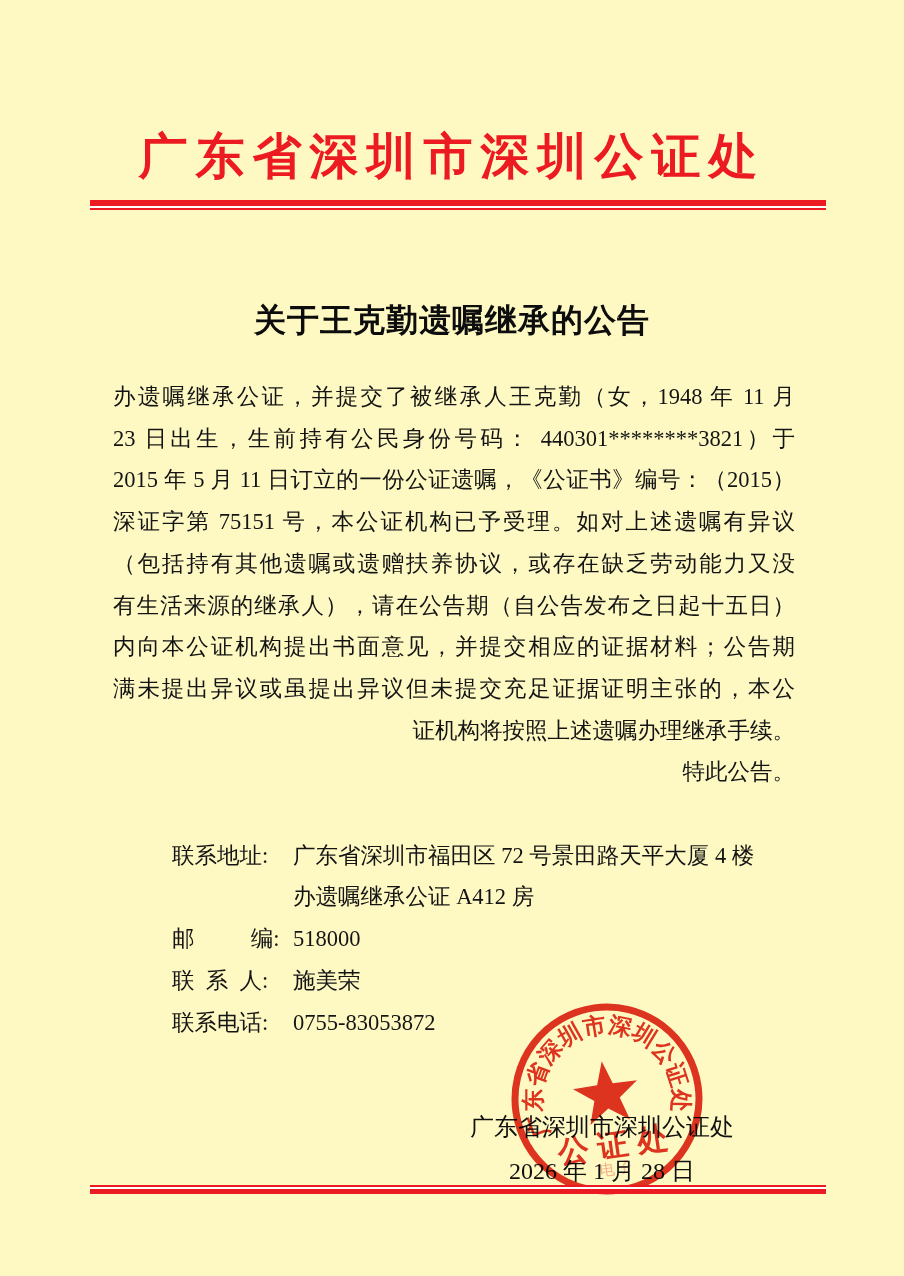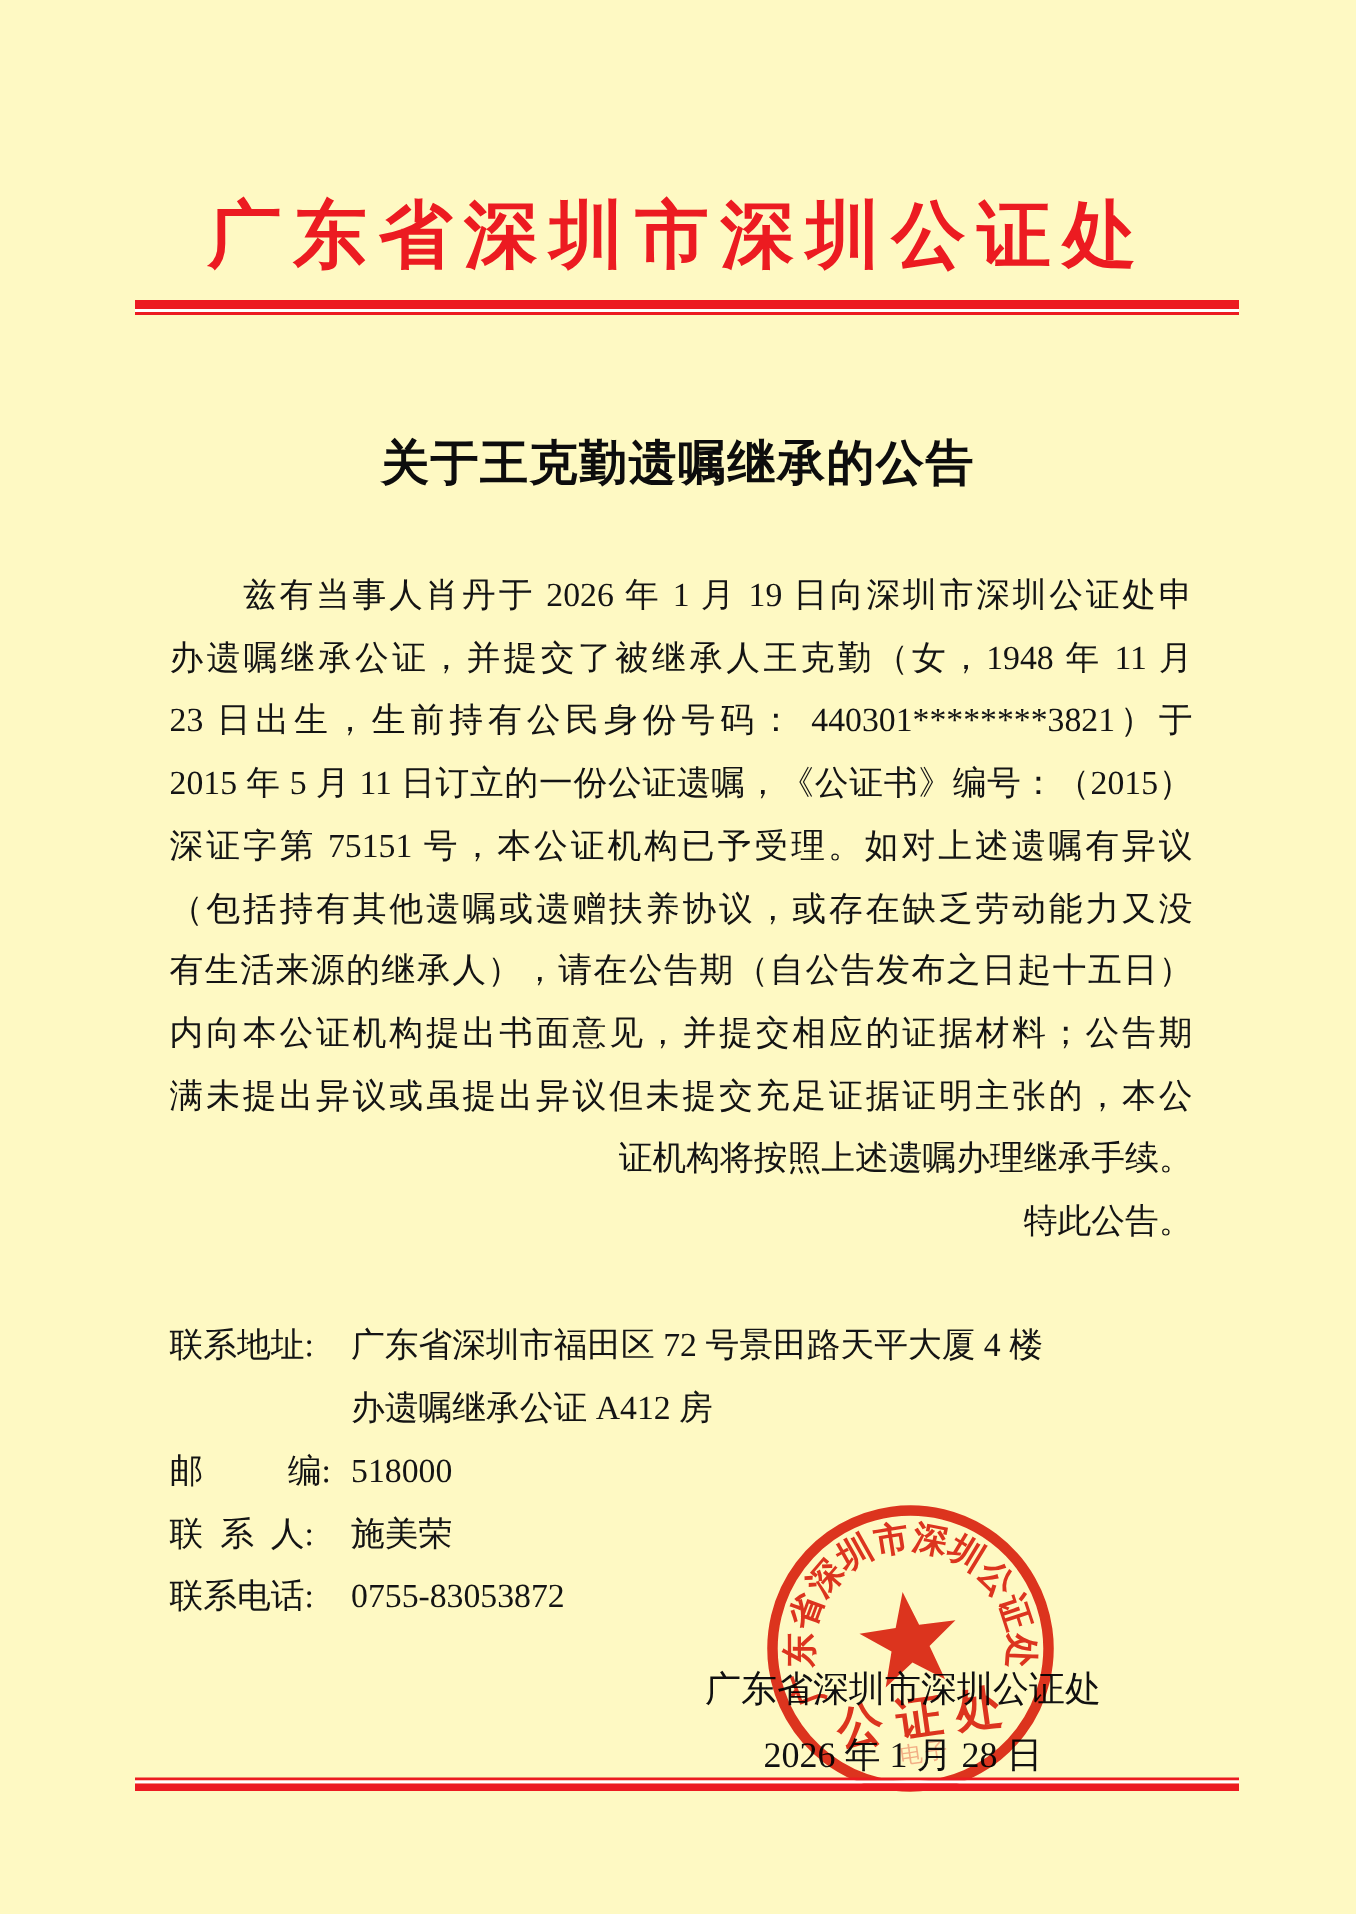--- a/index.html
+++ b/index.html
@@ -22,34 +22,34 @@
   }
   .rule{position:absolute;left:90px;width:736px;}
   .rule-top{top:200px;}
   .rule-bottom{top:1185px;}
   .rule .bar-thick{height:6px;background:var(--accent);}
   .rule .bar-thin{height:2px;background:var(--accent);}
   .rule .bar-gap{height:2px;background:#fff;}
   
   .doc-title{
     position:absolute;top:287px;left:0;right:0;
-    margin:0;text-align:center;
+    margin:12px;text-align:center;
     font-size:32px;font-weight:bold;letter-spacing:1px;
     color:#0d0d0d;white-space:nowrap;
   }
   
   .body-block{
     position:absolute;top:376px;left:113px;width:682px;
     font-size:22.5px;line-height:41.7px;color:#141414;
   }
   .jline{text-align:justify;text-align-last:justify;text-justify:inter-character;}
   .plain{text-align:right;}
   .indent{text-indent:49px;}
   .spacer{height:41.7px;}
-  .contact-row{white-space:nowrap;}
+  .contact-row{margin-left:59px;white-space:nowrap;}
   .clabel{display:inline-block;width:121px;}
   
   .signature{
     position:absolute;top:1106px;left:402px;width:400px;
     text-align:center;font-size:24px;line-height:43.5px;
     color:#101010;white-space:nowrap;
   }
   
   .seal{
     position:absolute;left:505px;top:997px;
@@ -76,21 +76,20 @@
 
   <div class="rule rule-top">
     <div class="bar-thick"></div>
     <div class="bar-gap"></div>
     <div class="bar-thin"></div>
   </div>
 
   <h1 class="doc-title">关于王克勤遗嘱继承的公告</h1>
 
   <div class="body-block">
-    <div class="jline indent">兹有当事人肖丹于 2026 年 1 月 19 日向深圳市深圳公证处申</div>
     <div class="jline">办遗嘱继承公证，并提交了被继承人王克勤（女，1948 年 11 月</div>
     <div class="jline">23 日出生，生前持有公民身份号码： 440301********3821）于</div>
     <div class="jline">2015 年 5 月 11 日订立的一份公证遗嘱，《公证书》编号：（2015）</div>
     <div class="jline">深证字第 75151 号，本公证机构已予受理。如对上述遗嘱有异议</div>
     <div class="jline">（包括持有其他遗嘱或遗赠扶养协议，或存在缺乏劳动能力又没</div>
     <div class="jline">有生活来源的继承人），请在公告期（自公告发布之日起十五日）</div>
     <div class="jline">内向本公证机构提出书面意见，并提交相应的证据材料；公告期</div>
     <div class="jline">满未提出异议或虽提出异议但未提交充足证据证明主张的，本公</div>
     <div class="plain">证机构将按照上述遗嘱办理继承手续。</div>
     <div class="plain indent">特此公告。</div>

